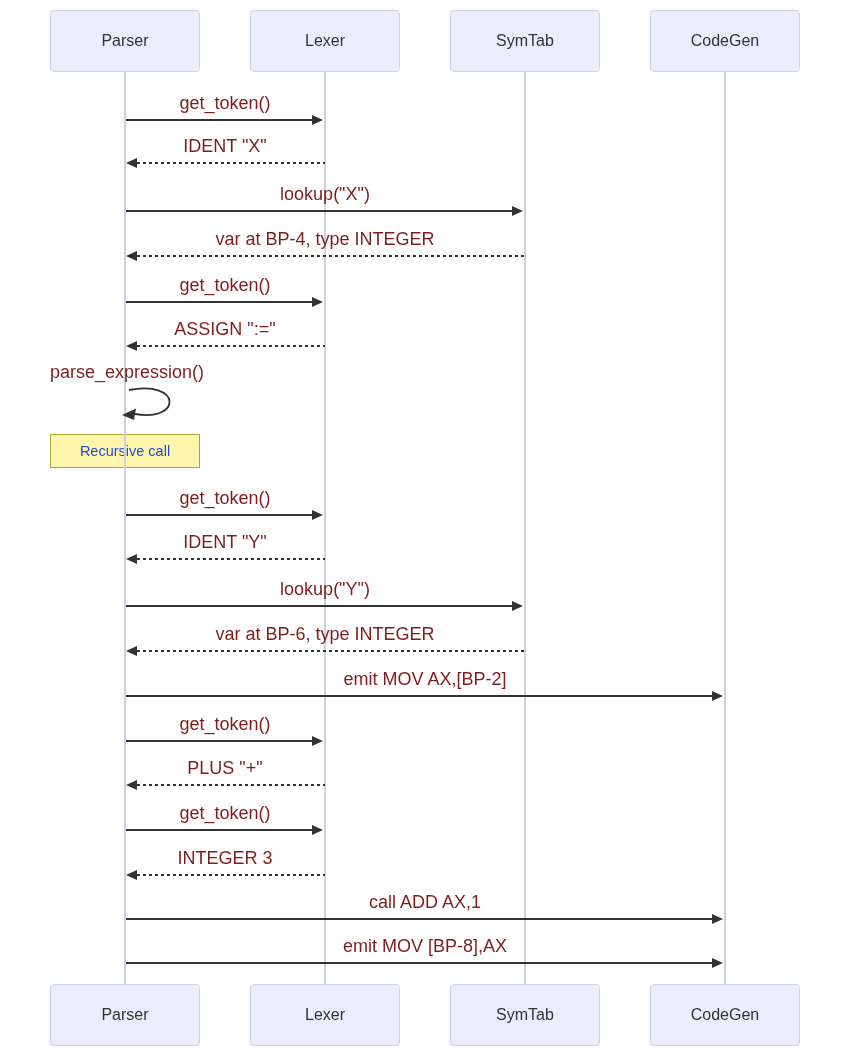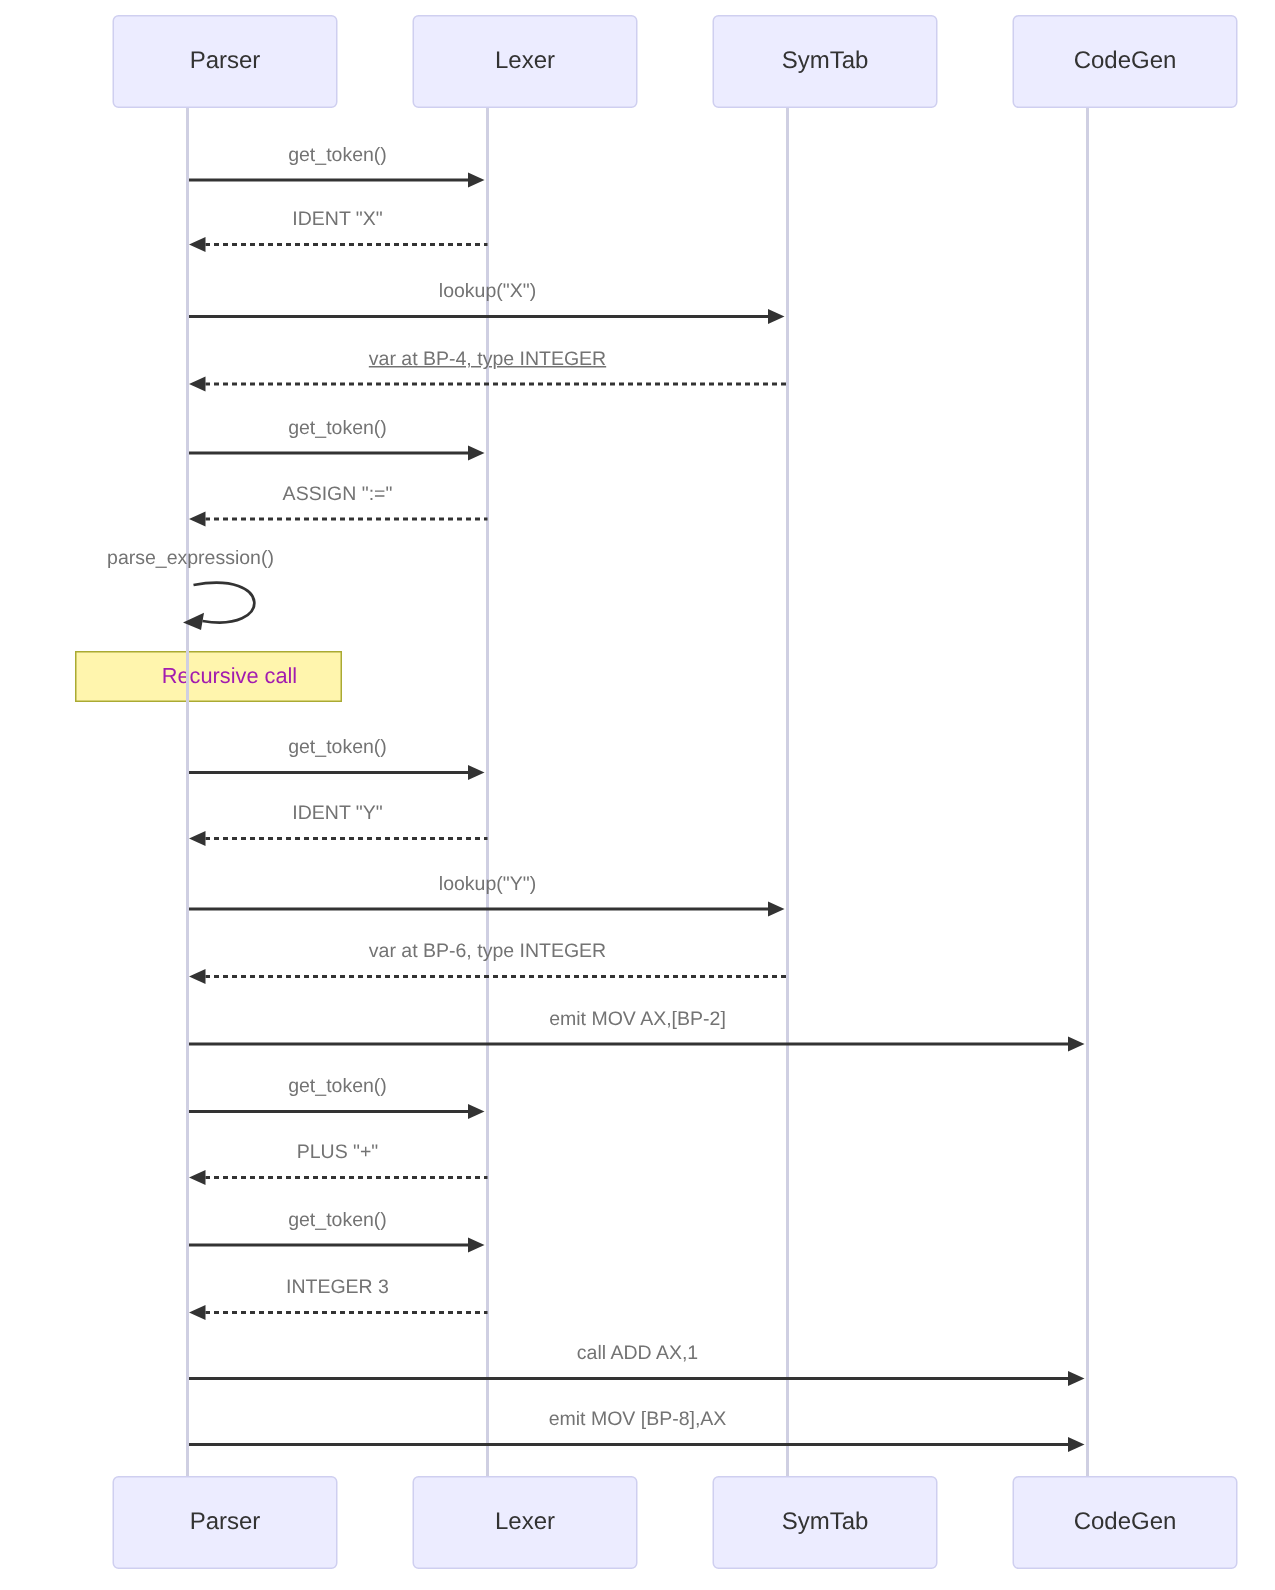--- a/index.html
+++ b/index.html
@@ -10,33 +10,33 @@
     font-family:"Liberation Sans",sans-serif;
     overflow:hidden;
   }
   .actor-box{
     position:absolute;
     width:148px;height:60px;
     background:#ECECFF;
     border:1px solid #CFCFF0;
     border-radius:4px;
     display:flex;align-items:center;justify-content:center;
-    font-size:16px;color:#333333;margin-left:25px;
+    font-size:16px;color:#333333;
   }
   .lifeline{
     position:absolute;
     width:2px;
     background:#CFCFE2;
   }
   .msg-label{
     position:absolute;
     transform:translateX(-50%);
     white-space:nowrap;
-    font-size:13px;
-    color:#737373;
+    font-size:18px;
+    color:#7f1d1d;
     height:20px;line-height:20px;
     text-align:left;
   }
   .msg-line-solid{
     position:absolute;height:2px;background:#333333;
   }
   .msg-line-dashed{
     position:absolute;height:2px;
     background:repeating-linear-gradient(90deg,#333333 0 3px,transparent 3px 6px);
   }
@@ -51,21 +51,21 @@
     border-top:5px solid transparent;
     border-bottom:5px solid transparent;
     border-right:11px solid #333333;
   }
   .note-box{
     position:absolute;
     left:50px;top:434px;width:148px;height:32px;
     background:#FFF5AD;
     border:1px solid #AAAA33;
     display:flex;align-items:center;justify-content:center;
-    font-size:14.5px;color:#a21caf;padding-left:28px;
+    font-size:14.5px;color:#1d4ed8;
   }
   .self-loop-svg{position:absolute;overflow:visible;}
 </style>
 </head>
 <body>
 
 <div class="stage" id="diagram">
   <div class="note-box">Recursive call</div>
 <div class="lifeline" style="left: 124px; top: 72px; height: 912px;"></div>
     <div class="actor-box" style="left: 50px; top: 10px;">Parser</div>
@@ -81,21 +81,21 @@
     <div class="actor-box" style="left: 650px; top: 984px;">CodeGen</div>
     <div class="msg-label" style="left: 225px; top: 93px;">get_token()</div>
     <div class="msg-line-solid" style="left: 126px; top: 119px; width: 187px;"></div>
     <div class="arrow-right" style="left: 312px; top: 115px;"></div>
     <div class="msg-label" style="left: 225px; top: 136px;">IDENT "X"</div>
     <div class="arrow-left" style="left: 126px; top: 158px;"></div>
     <div class="msg-line-dashed" style="left: 137px; top: 162px; width: 188px;"></div>
     <div class="msg-label" style="left: 325px; top: 184px;">lookup("X")</div>
     <div class="msg-line-solid" style="left: 126px; top: 210px; width: 387px;"></div>
     <div class="arrow-right" style="left: 512px; top: 206px;"></div>
-    <div class="msg-label" style="left: 325px; top: 229px; text-decoration: underline;">var at BP-4, type INTEGER</div>
+    <div class="msg-label" style="left: 325px; top: 229px;">var at BP-4, type INTEGER</div>
     <div class="arrow-left" style="left: 126px; top: 251px;"></div>
     <div class="msg-line-dashed" style="left: 137px; top: 255px; width: 388px;"></div>
     <div class="msg-label" style="left: 225px; top: 275px;">get_token()</div>
     <div class="msg-line-solid" style="left: 126px; top: 301px; width: 187px;"></div>
     <div class="arrow-right" style="left: 312px; top: 297px;"></div>
     <div class="msg-label" style="left: 225px; top: 319px;">ASSIGN ":="</div>
     <div class="arrow-left" style="left: 126px; top: 341px;"></div>
     <div class="msg-line-dashed" style="left: 137px; top: 345px; width: 188px;"></div>
     <div class="msg-label" style="left: 127px; top: 362px;">parse_expression()</div>
     <svg class="self-loop-svg" width="80" height="46" viewBox="0 0 80 46" style="left: 112px; top: 382px;">

